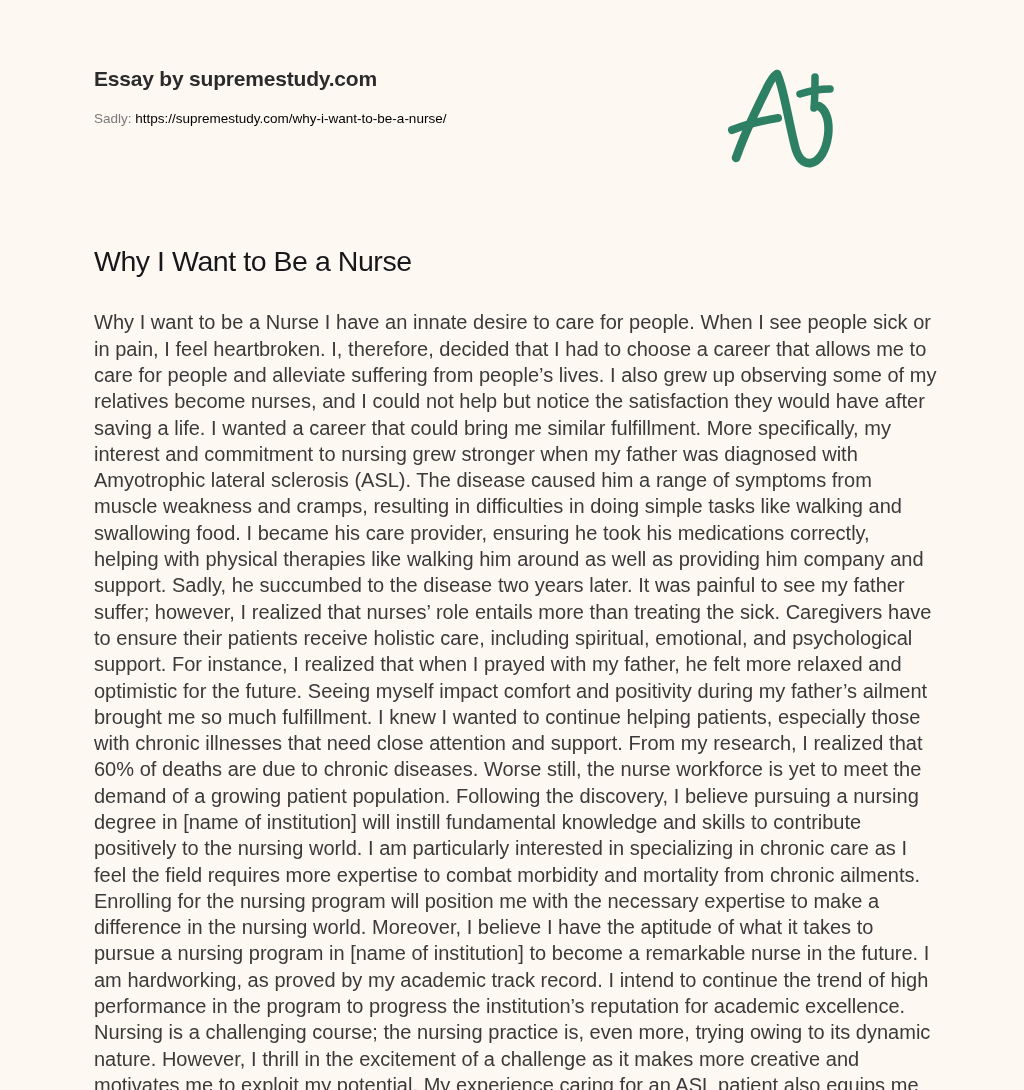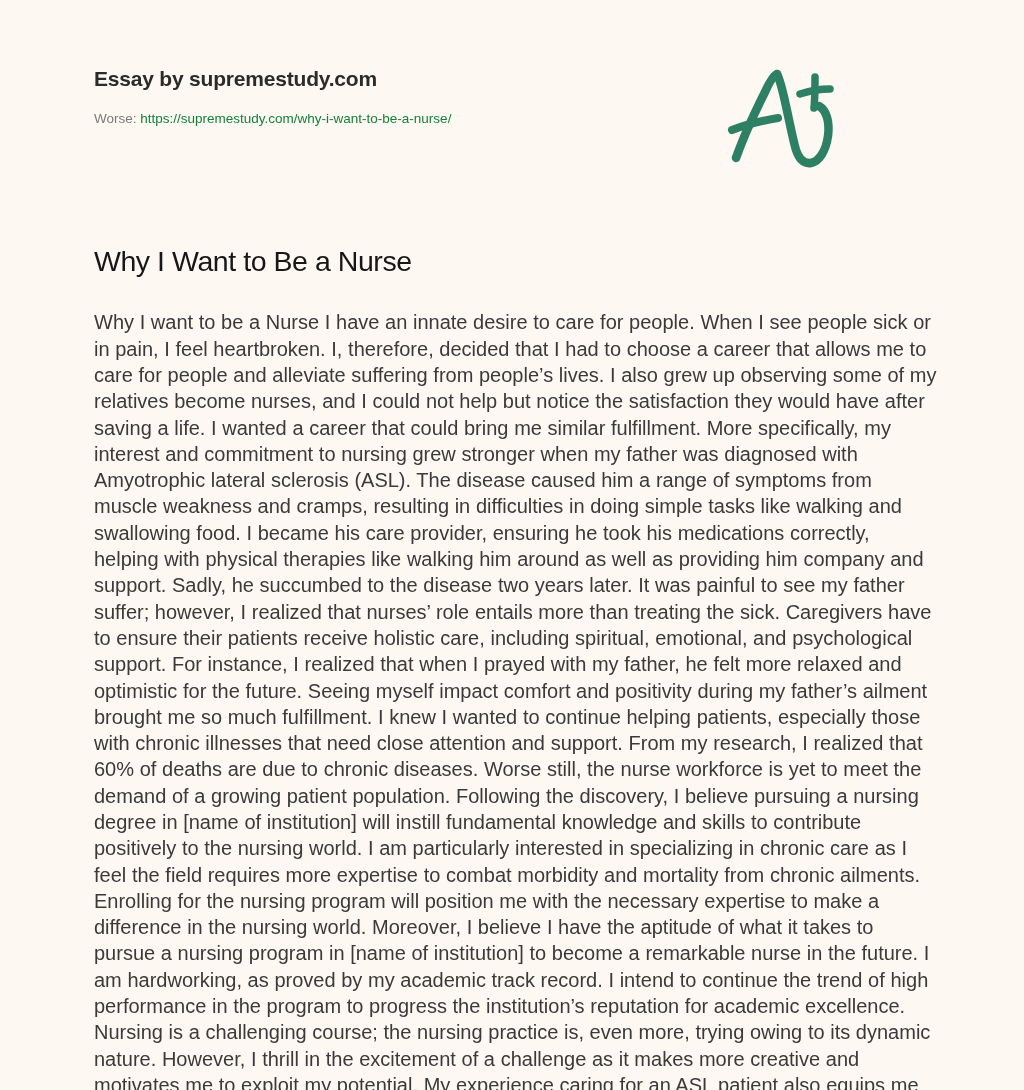--- a/index.html
+++ b/index.html
@@ -46,21 +46,21 @@
     color: #7b7b7b;
     line-height: 1.3;
     white-space: nowrap;
   }
 
   .source-label {
     color: #7b7b7b;
   }
 
   .source-url {
-    color: #15803d;
+    color: #000000;
     text-decoration: none;
   }
 
   
   .logo-wrap {
     position: absolute;
     top: 58px;
     right: 78px;
     width: 130px;
     height: 118px;
@@ -103,21 +103,21 @@
 </head>
 <body>
 
 <div class="page">
 
   <div class="doc-header">
 
     <div class="brand-line">Essay by supremestudy.com</div>
 
     <div class="source-line">
-      <span class="source-label">Worse: </span><a class="source-url" href="#">https://supremestudy.com/why-i-want-to-be-a-nurse/</a>
+      <span class="source-label">Sadly: </span><a class="source-url" href="#">https://supremestudy.com/why-i-want-to-be-a-nurse/</a>
     </div>
 
     <div class="logo-wrap">
       <svg viewBox="0 0 130 118" xmlns="http://www.w3.org/2000/svg" aria-hidden="true">
         <g fill="none" stroke="#2e8064" stroke-linecap="round" stroke-linejoin="round">
 
           <path d="M20 100 C 27 80, 38 56, 49 34 C 53 25, 57 18, 61 16" stroke-width="8.5"></path>
 
           <path d="M61 16 C 64 22, 67 34, 70 48 C 74 66, 77 82, 80 92
                    C 83 101, 88 106, 95 105 C 104 103, 110 92, 112 78

